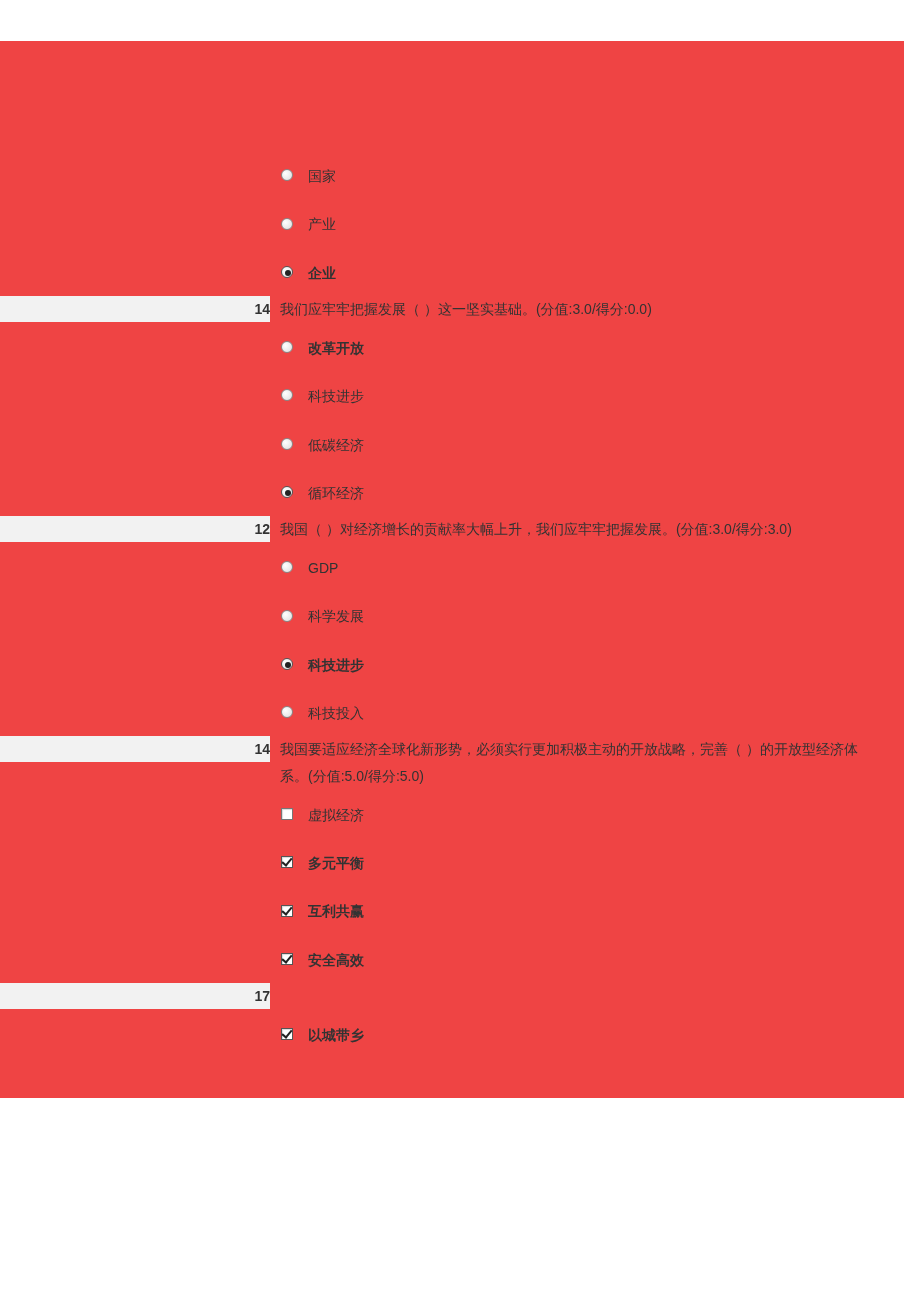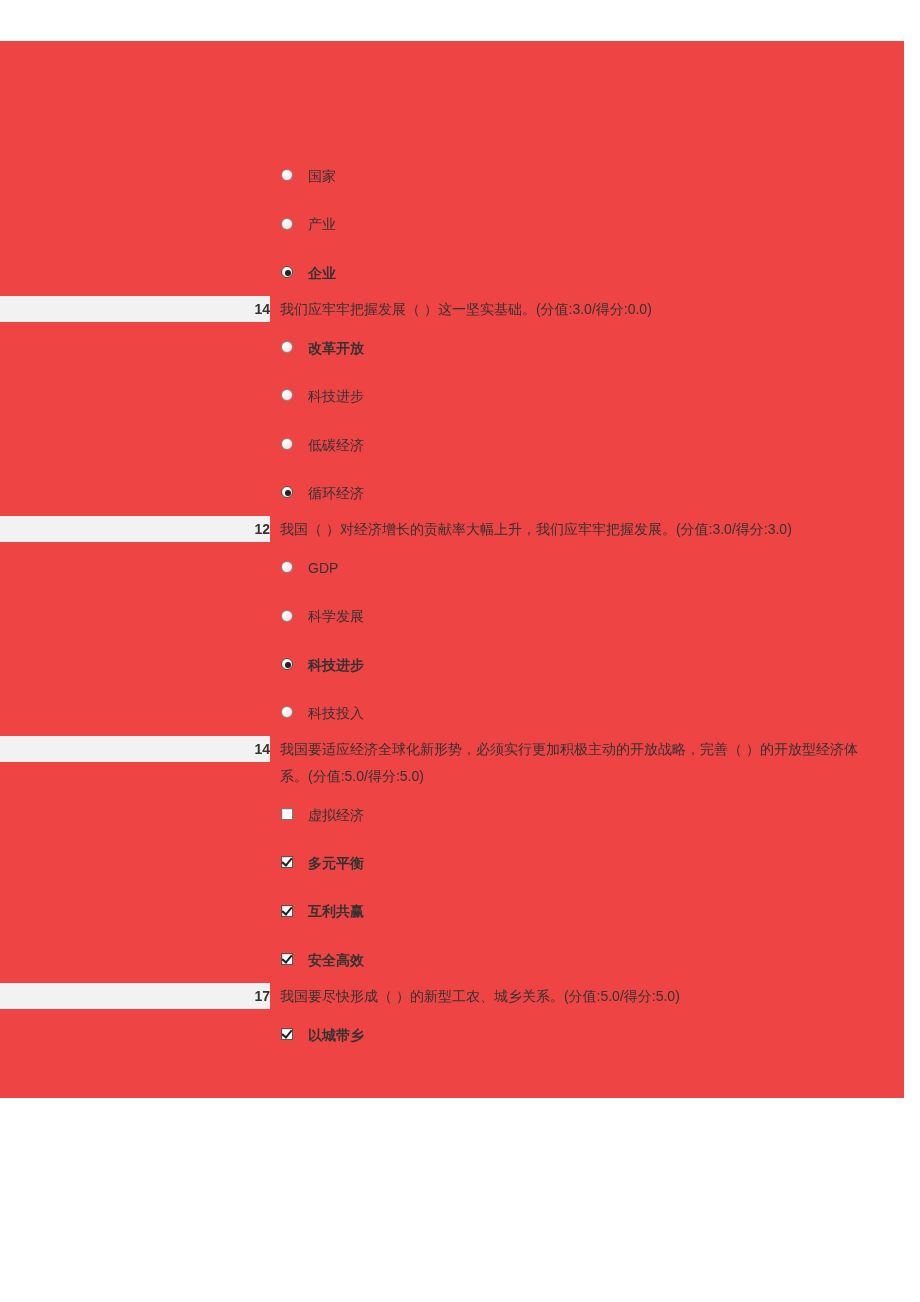--- a/index.html
+++ b/index.html
@@ -248,21 +248,20 @@
             </span>
             <span class="optlabel bold">安全高效</span>
           </div>
         </div>
       </div>
       <div class="question">
         <div style="position: relative;">
           <div class="shade-strip" style="left: -140px;"></div>
           <div class="qrow">
             <div class="qnumcell">17</div>
-            <div class="qtextcell">我国要尽快形成（ ）的新型工农、城乡关系。(分值:5.0/得分:5.0)</div>
           </div>
         </div>
         <div class="opts">
           <div class="opt">
             <span class="ctrl">
               <span class="check-on"></span>
             </span>
             <span class="optlabel bold">以城带乡</span>
           </div>
         </div>

